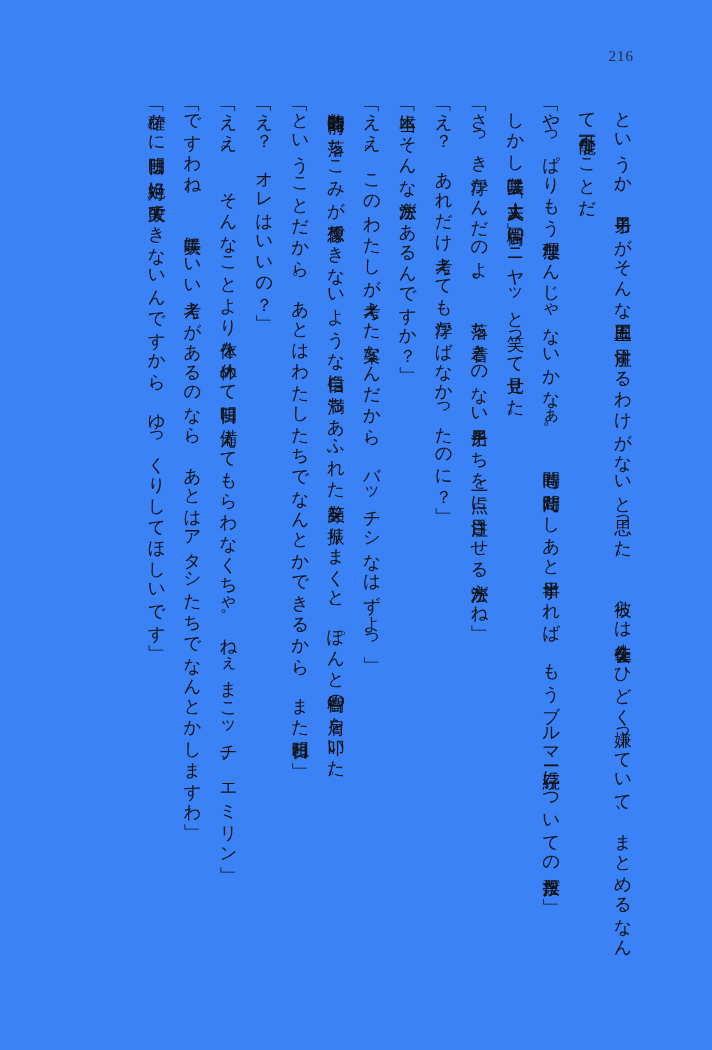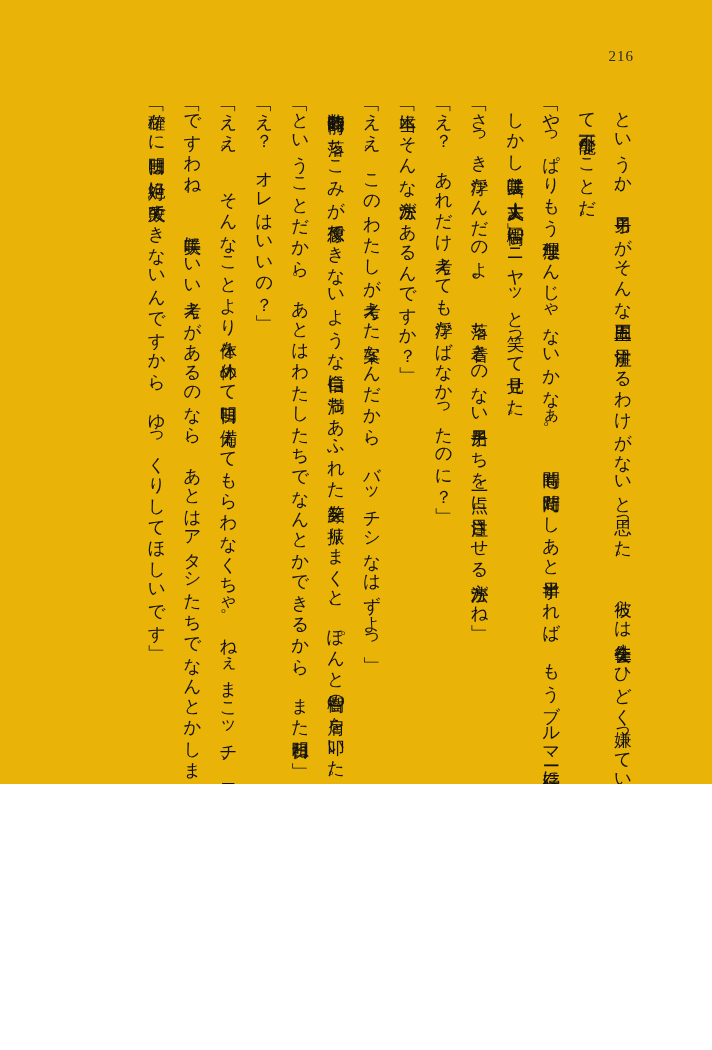--- a/index.html
+++ b/index.html
@@ -3,22 +3,22 @@
 <meta charset="utf-8">
 <style>
   html, body {
     margin: 0;
     padding: 0;
     background: #ffffff;
   }
   .page {
     position: relative;
     width: 712px;
-    height: 784px;
-    background: #eab308;
+    height: 1050px;
+    background: #3b82f6;
     overflow: hidden;
     font-family: "Liberation Serif", "DejaVu Serif", serif;
     color: #1a1a1a;
   }
   .page-number {
     position: absolute;
     top: 48px;
     right: 78px;
     font-size: 15px;
     letter-spacing: 1px;

